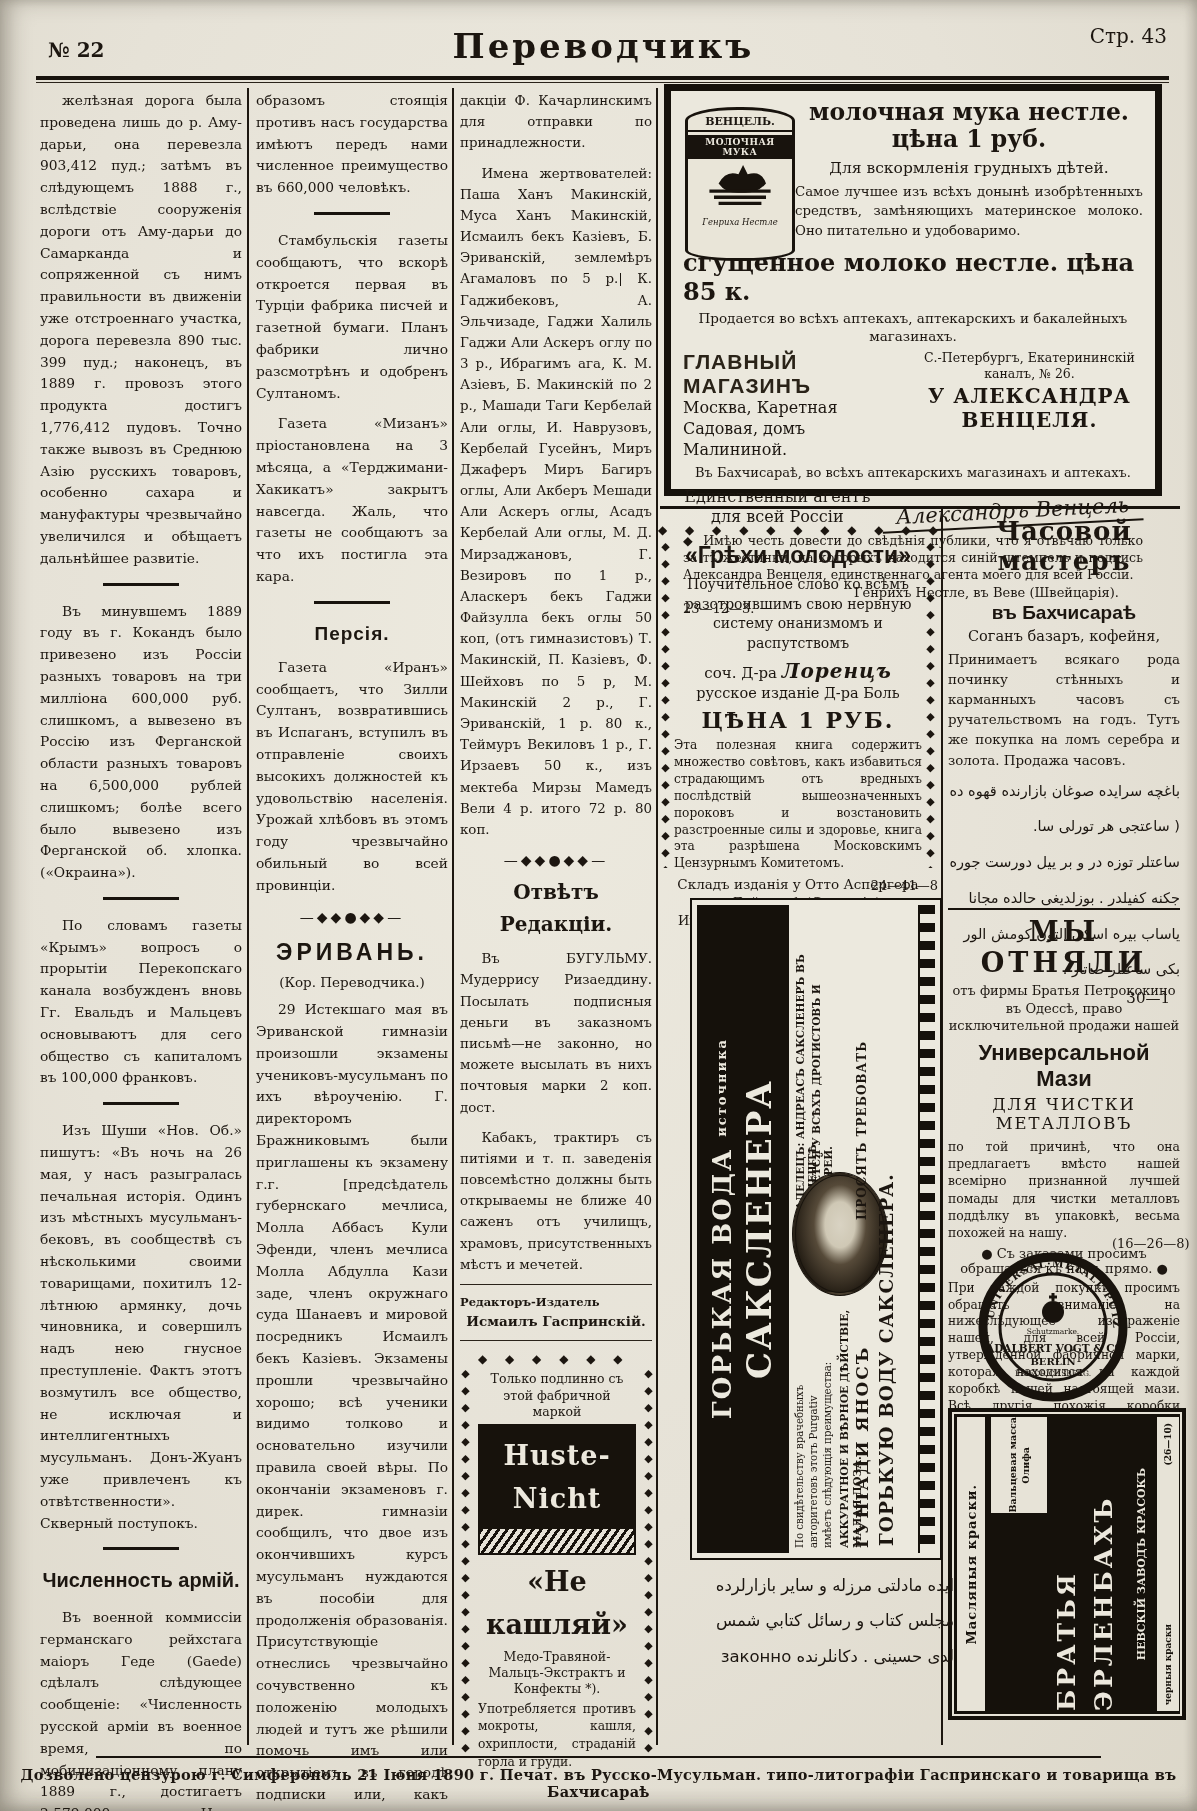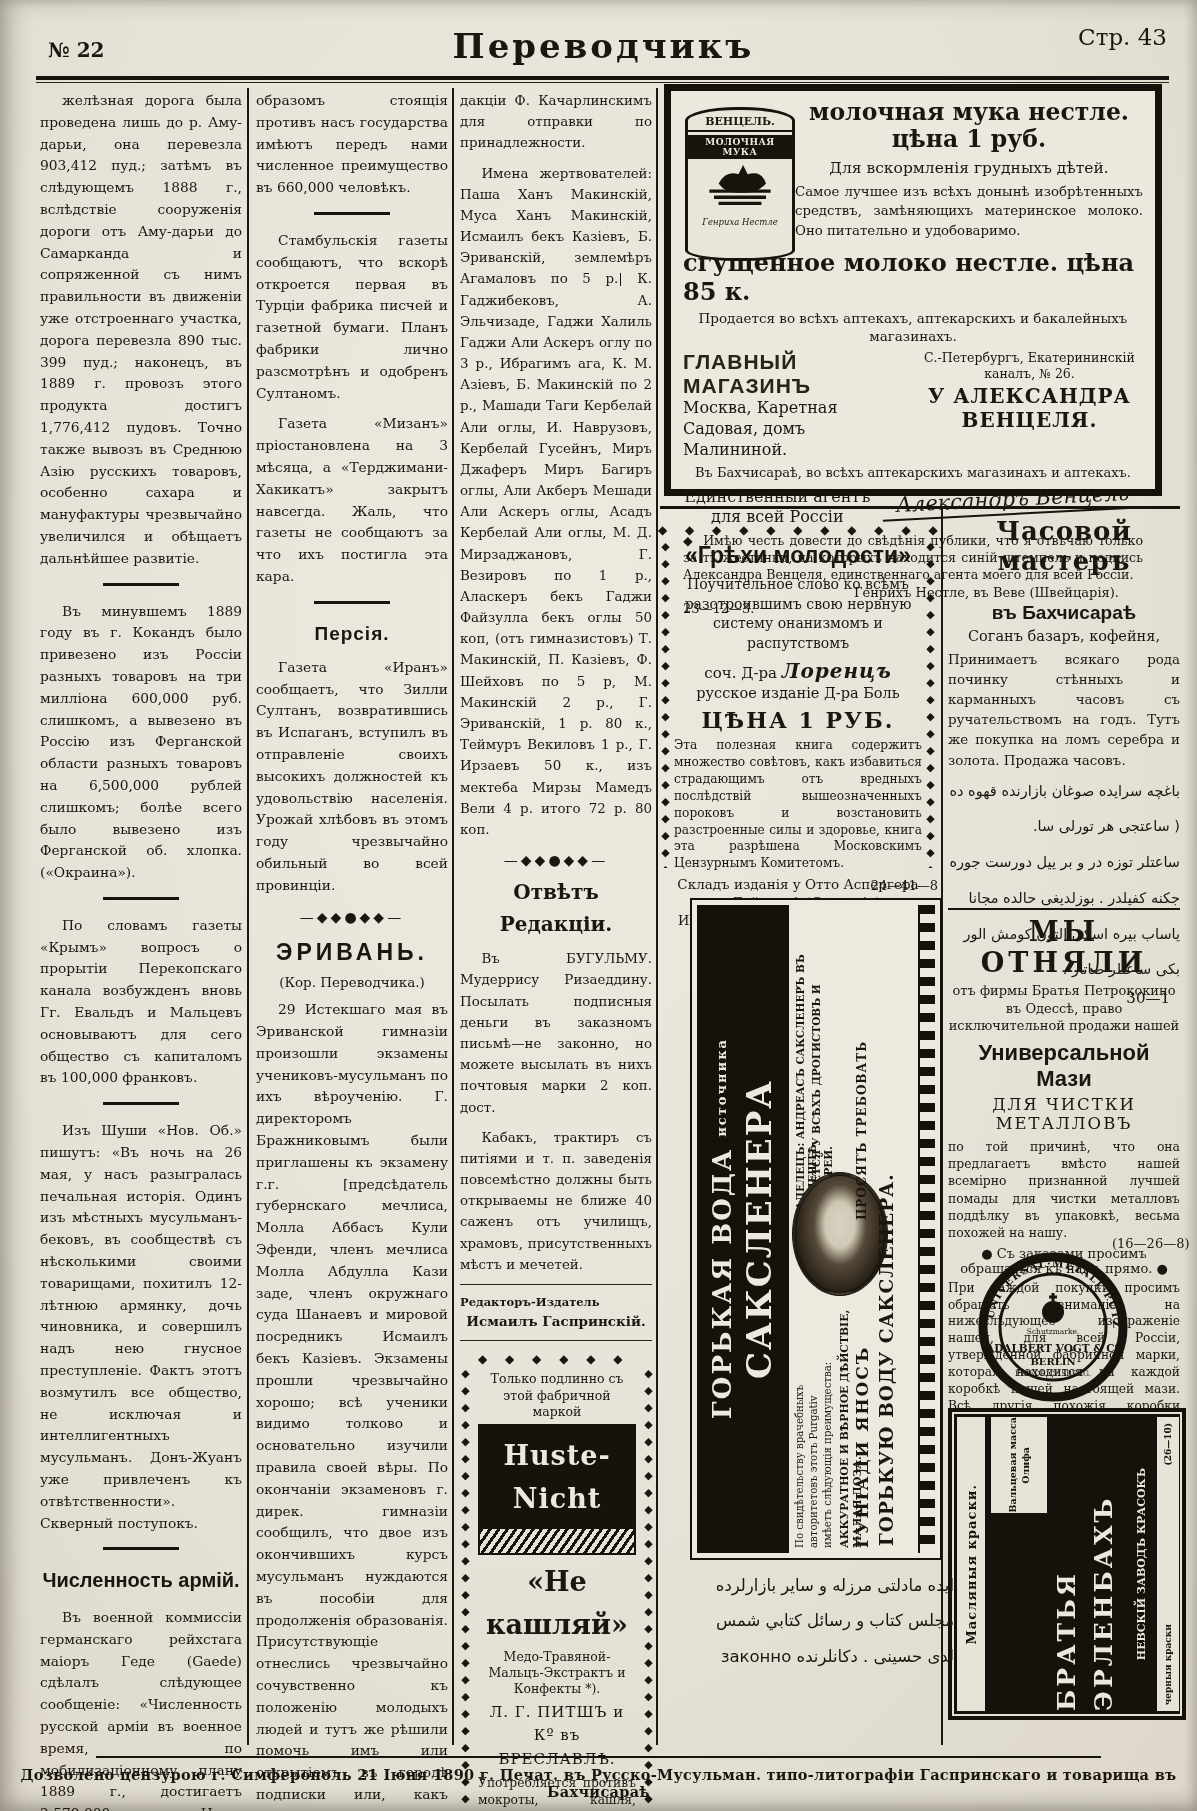--- a/index.html
+++ b/index.html
@@ -5,21 +5,21 @@
   html,body{margin:0;padding:0;background:#9d988c;}
   .page{position:relative;width:1197px;height:1811px;margin:0 auto;overflow:hidden;
         background:radial-gradient(ellipse at 45% 35%,#edeadf 0%,#e6e2d7 55%,#dcd7c9 100%);
         font-family:"DejaVu Serif",serif;color:#1c1610;}
   .page::after{content:"";position:absolute;inset:0;pointer-events:none;
         box-shadow:inset 10px 0 22px rgba(45,38,26,.28), inset -4px 0 10px rgba(45,38,26,.12), inset 0 -8px 16px rgba(45,38,26,.14);}
   
   .masthead{position:absolute;top:24px;left:40px;right:30px;height:46px;}
   .issue{position:absolute;left:8px;top:14px;font-size:20px;font-weight:bold;}
   .mast-title{position:absolute;left:0;right:0;top:2px;text-align:center;font-size:34px;font-weight:bold;letter-spacing:3px;}
-  .pageno{position:absolute;right:0;top:0px;font-size:23px;}
+  .pageno{position:absolute;right:0;top:0px;font-size:20px;}
   .head-rule{position:absolute;top:76px;left:36px;right:28px;border-top:4px solid #18130d;}
   .head-rule2{position:absolute;top:82px;left:36px;right:28px;border-top:1px solid #2a231a;}
   
   .col{position:absolute;top:90px;text-align:justify;font-size:13.8px;line-height:1.58;}
   #c1{left:40px;width:202px;}
   #c2{left:256px;width:192px;}
   #c3{left:460px;width:192px;font-size:13.4px;}
   .col p{margin:0 0 9px;text-indent:1.6em;}
   .vsep{position:absolute;width:2px;background:#1d1710;top:88px;bottom:66px;}
   .hrule{width:76px;border-top:3px solid #18130d;margin:13px auto 15px;}
@@ -62,21 +62,21 @@
   .nl-sub{margin-left:112px;text-align:center;font-size:15.5px;margin-top:6px;}
   .nl-b1{margin-left:112px;text-align:justify;font-size:13.3px;line-height:1.45;margin-top:5px;}
   .nl-h2{font-size:24px;font-weight:bold;margin-top:8px;clear:none;}
   .nl-b2{text-align:center;font-size:13.5px;line-height:1.35;margin-top:3px;}
   .nl-stores{display:flex;margin-top:5px;gap:8px;}
   .nl-main{font-size:21px;font-weight:bold;letter-spacing:1px;font-family:"Liberation Sans",sans-serif;color:#2a2318;}
   .nl-msk{font-size:16px;line-height:1.3;}
   .nl-spb{font-size:12.5px;line-height:1.25;}
   .nl-ven{font-size:20px;font-weight:bold;letter-spacing:1px;margin-top:2px;}
   .nl-bah{text-align:center;font-size:13px;margin-top:4px;line-height:1.3;}
-  .nl-agent{display:flex;align-items:flex-start;margin-top:5px;gap:10px;}
+  .nl-agent{display:flex;align-items:flex-end;margin-top:5px;gap:10px;}
   .nl-agent .ag{font-size:16px;line-height:1.25;width:250px;text-align:center;}
   .sig{font-style:italic;font-size:21px;transform:rotate(-3deg);border-bottom:2px solid #18130d;padding:0 14px 2px;white-space:nowrap;}
   .nl-note{font-size:12.6px;line-height:1.35;text-align:justify;margin-top:5px;}
   .nl-note::before{content:"◆ ";letter-spacing:2px;}
   .nl-sign{font-size:13px;text-align:right;margin-top:2px;padding-right:24px;}
   .nl-num{font-size:13px;margin-top:1px;}
   
   .c4rule{position:absolute;height:3px;background:#18130d;}
   
   .watch{position:absolute;left:948px;top:516px;width:232px;text-align:center;}
@@ -219,21 +219,20 @@
 
     <div class="huste">
       <div class="drow"></div>
       <div class="dcol" style="left:-2px;top:16px;bottom:16px;"></div>
       <div class="dcol" style="right:-4px;top:16px;bottom:16px;"></div>
       <div class="huste-sub" style="margin-top:4px;">Только подлинно съ этой фабричной маркой</div>
       <div class="huste-logo">Huste-Nicht</div>
       <div class="huste-leaf"></div>
       <div class="huste-title">«Не кашляй»</div>
       <div class="huste-sub">Медо-Травяной-Мальцъ-Экстрактъ и Конфекты *).</div>
-      <div class="huste-firm">Л. Г. ПИТШЪ и Кº въ БРЕСЛАВЛѢ.</div>
       <div class="body-j">Употребляется противъ мокроты, кашля, охриплости, страданій горла и груди.</div>
 
     </div>
   </div>
 
   <div class="nestle">
     <div class="can">
       <div class="can-brand">ВЕНЦЕЛЬ.</div>
       <div class="can-strip">МОЛОЧНАЯ МУКА</div>
       <svg width="92" height="52" viewBox="0 0 60 34">

